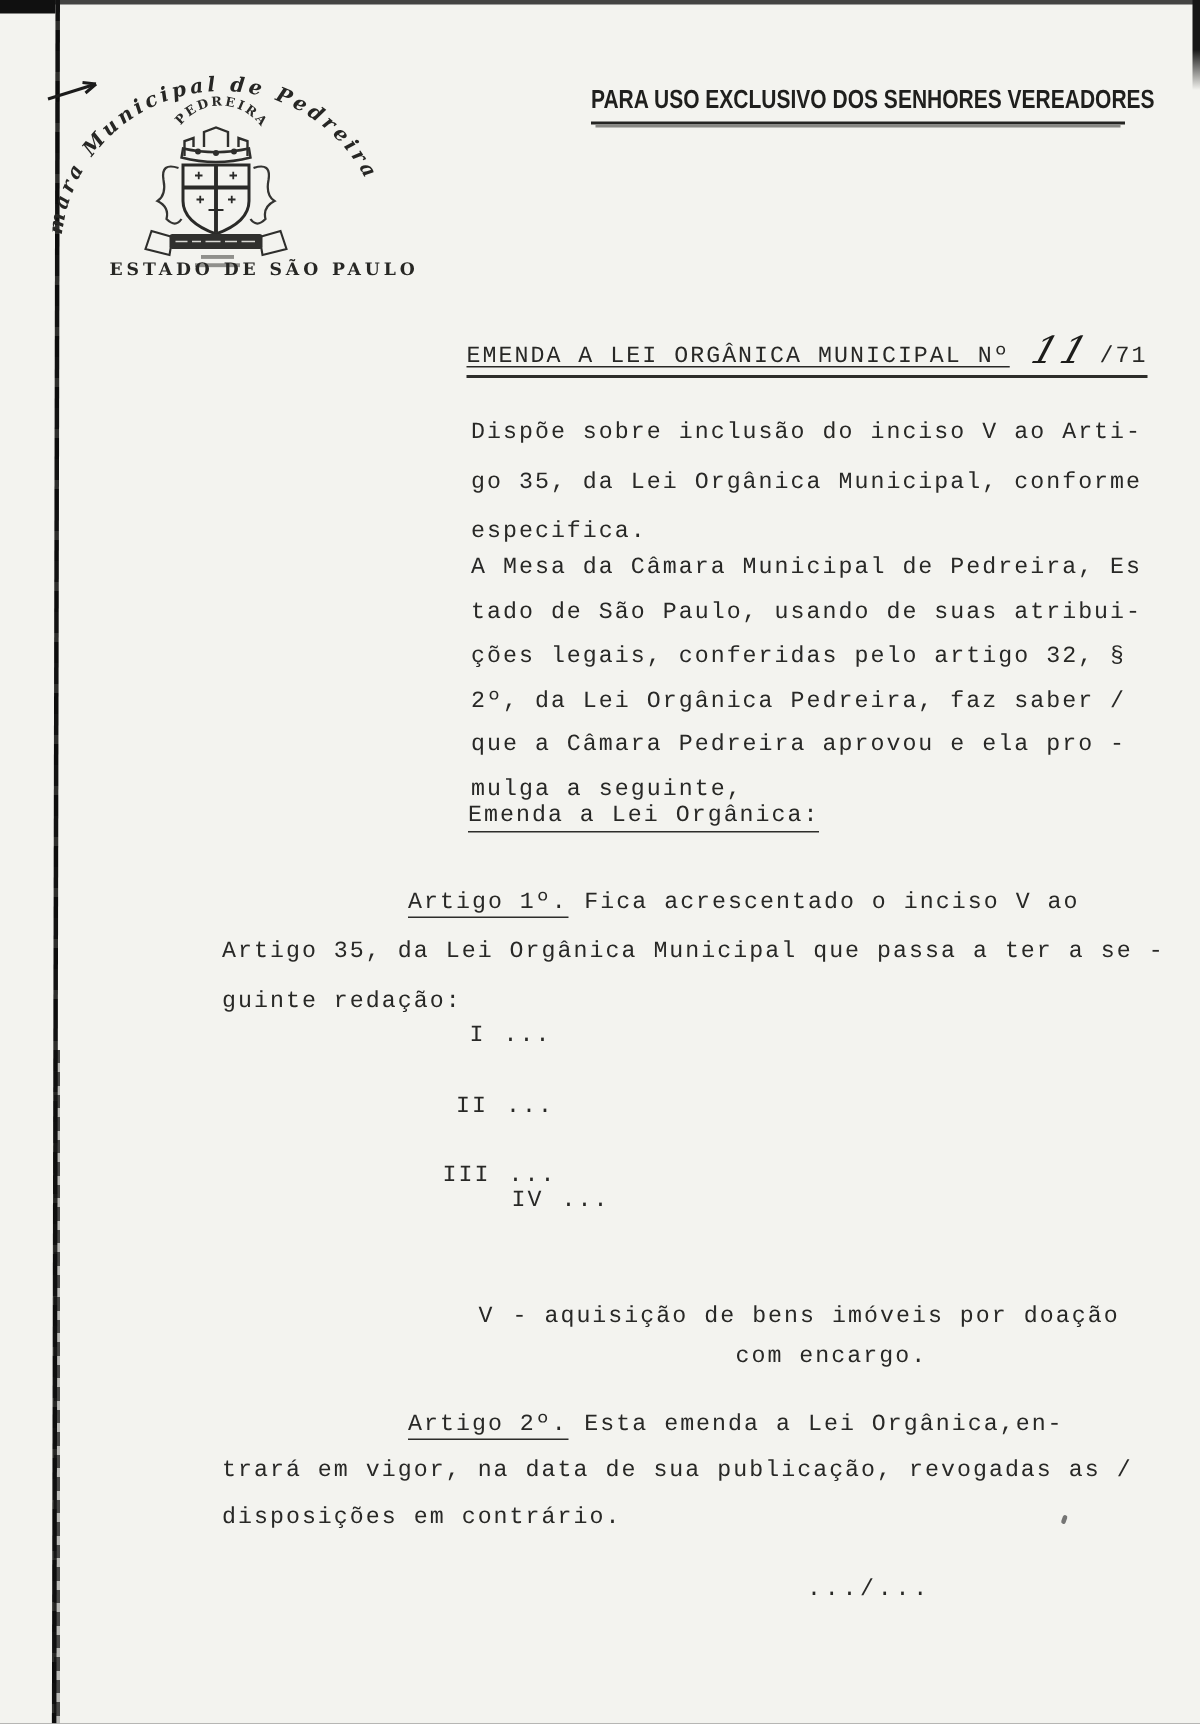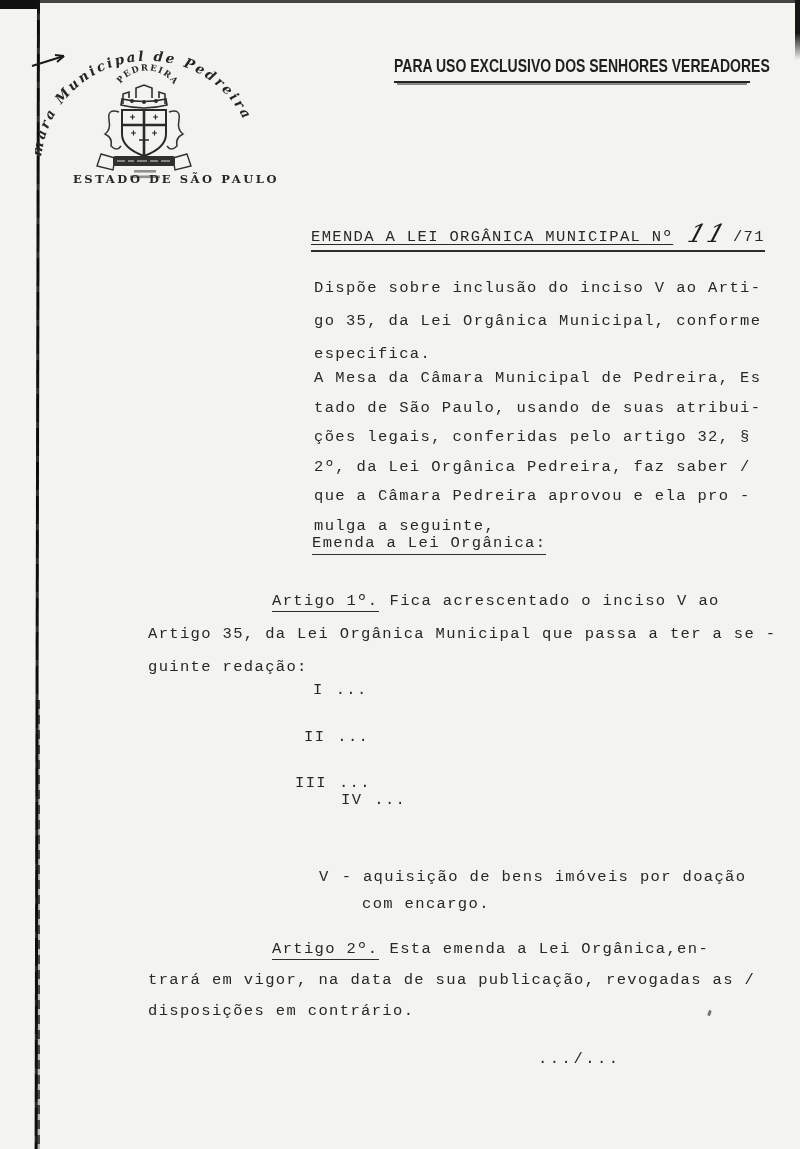--- a/index.html
+++ b/index.html
@@ -69,21 +69,21 @@
   .article.a1{top:585px;}
   .article.a2{top:934px;line-height:31px;}
   .article .indent{padding-left:124px;}
   .art-label{border-bottom:1.6px solid #2d2d2a;padding-bottom:1px;}
   .art-rest{margin-left:11px;}
   .inciso{position:absolute;}
   .inc-1{left:313px;top:681px;}
   .inc-2{left:304px;top:728px;}
   .inc-3{left:295px;top:774px;}
   .inc-4{left:301px;top:791px;margin-left:40px;}
-  .inc-5{left:319px;top:864px;line-height:27px;}
+  .inc-5{left:319px;top:864px;line-height:27px;text-align:center;}
   .inc-5 .cont{padding-left:43px;}
   .numeral-gap{display:inline-block;width:12px;}
   .continuation{position:absolute;left:538px;top:1050px;letter-spacing:2.5px;}
 </style>
 </head>
 <body>
 
 <div class="page">
 
   <div class="top-strip"></div>

